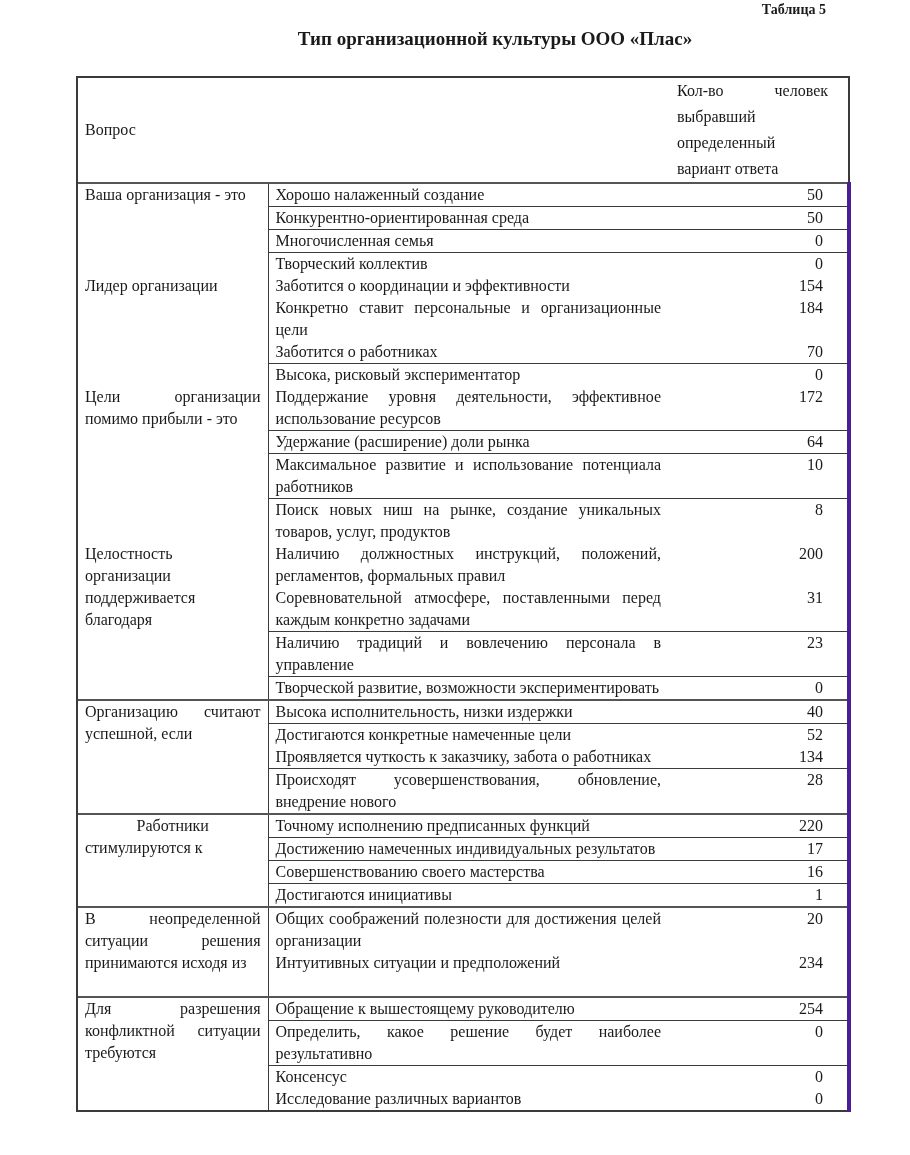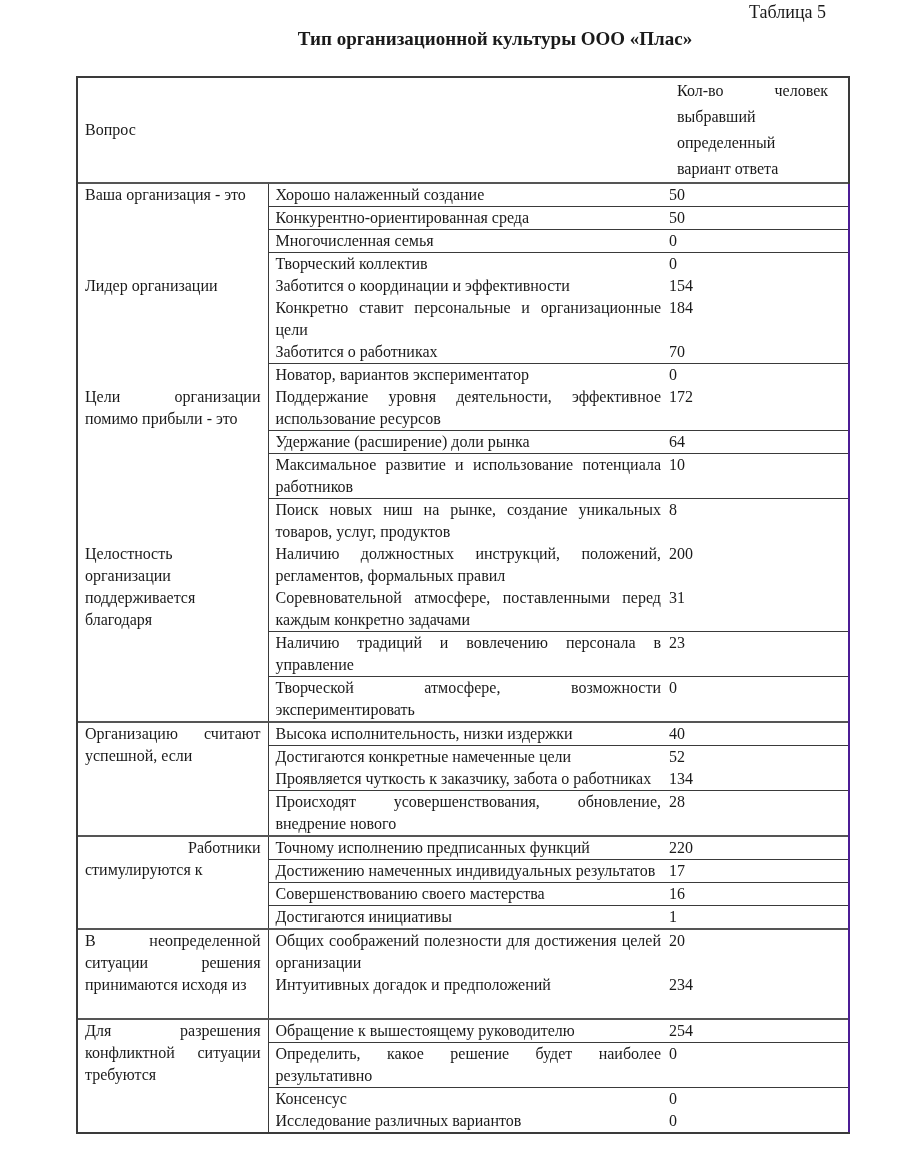--- a/index.html
+++ b/index.html
@@ -3,21 +3,21 @@
 <meta charset="utf-8">
 <style>
   html, body { margin: 0; padding: 0; background: #ffffff; }
   body {
     width: 910px; height: 1155px; position: relative; overflow: hidden;
     font-family: "Liberation Serif", "DejaVu Serif", serif;
     color: #1a1a1a;
   }
   .table-label {
     position: absolute; right: 84px; top: 2px;
-    font-size: 18px; font-weight: normal;
+    font-size: 14px; font-weight: bold;
   }
   .table-title {
     position: absolute; left: 12px; width: 910px; top: 28px;
     text-align: center; font-size: 19px; font-weight: bold;
     padding-left: 56px; box-sizing: border-box;
   }
   table.main {
     position: absolute; left: 76px; top: 76px; width: 772px;
     border-collapse: collapse; table-layout: fixed;
     font-size: 16px; line-height: 22px;
@@ -33,22 +33,22 @@
     padding: 0 7px 0 7px !important;
     text-align: justify;
     text-align-last: left;
   }
   td.a-cell {
     padding-left: 7px !important;
     padding-right: 8px !important;
     text-align: justify;
   }
   td.n-cell {
-    text-align: left;
-    border-right: 2px solid #4c1d95;
+    text-align: right;
+    border-right: 4px solid #4c1d95;
     padding-right: 24px !important;
   }
   tr.blk-start td.a-cell, tr.blk-start td.n-cell { border-top: 1.5px solid #3a3a3a; }
   tr.sec-start td { border-top: 2px solid #555 !important; margin-left: 48px; }
   tr.last td { border-bottom: 2px solid #3a3a3a; }
   .head-q {
     height: 90px; vertical-align: middle !important;
     padding-left: 7px !important;
     border-left: 2px solid #3a3a3a; border-top: 2px solid #3a3a3a;
   }
@@ -105,21 +105,21 @@
       <td class="a-cell">Конкретно ставит персональные и организационные цели</td>
       <td class="n-cell">184</td>
     </tr>
     <tr>
       <td class="a-cell">Заботится о работниках</td>
       <td class="n-cell">70</td>
     </tr>
 
     <tr class="blk-start">
       <td class="q-cell" rowspan="4" style="border-top:none;"><span class="spacer" style="height:22px"></span><span>Цели организации помимо прибыли - это</span></td>
-      <td class="a-cell">Новатор, вариантов экспериментатор</td>
+      <td class="a-cell">Высока, рисковый экспериментатор</td>
       <td class="n-cell">0</td>
     </tr>
     <tr>
       <td class="a-cell">Поддержание уровня деятельности, эффективное использование ресурсов</td>
       <td class="n-cell">172</td>
     </tr>
     <tr class="blk-start">
       <td class="a-cell">Удержание (расширение) доли рынка</td>
       <td class="n-cell">64</td>
     </tr>
@@ -139,21 +139,21 @@
     </tr>
     <tr>
       <td class="a-cell">Соревновательной атмосфере, поставленными перед каждым конкретно задачами</td>
       <td class="n-cell">31</td>
     </tr>
     <tr class="blk-start">
       <td class="a-cell">Наличию традиций и вовлечению персонала в управление</td>
       <td class="n-cell">23</td>
     </tr>
     <tr class="blk-start">
-      <td class="a-cell">Творческой атмосфере, возможности экспериментировать</td>
+      <td class="a-cell">Творческой развитие, возможности экспериментировать</td>
       <td class="n-cell">0</td>
     </tr>
 
     <tr class="sec-start blk-start">
       <td class="q-cell" rowspan="4">Организацию считают успешной, если</td>
       <td class="a-cell">Высока исполнительность, низки издержки</td>
       <td class="n-cell">40</td>
     </tr>
     <tr class="blk-start">
       <td class="a-cell">Достигаются конкретные намеченные цели</td>
@@ -162,21 +162,21 @@
     <tr>
       <td class="a-cell">Проявляется чуткость к заказчику, забота о работниках</td>
       <td class="n-cell">134</td>
     </tr>
     <tr class="blk-start">
       <td class="a-cell">Происходят усовершенствования, обновление, внедрение нового</td>
       <td class="n-cell">28</td>
     </tr>
 
     <tr class="sec-start blk-start">
-      <td class="q-cell" rowspan="4" style="text-align:right;">Работники стимулируются к</td>
+      <td class="q-cell" rowspan="4" style="text-align:center;">Работники стимулируются к</td>
       <td class="a-cell">Точному исполнению предписанных функций</td>
       <td class="n-cell">220</td>
     </tr>
     <tr class="blk-start">
       <td class="a-cell">Достижению намеченных индивидуальных результатов</td>
       <td class="n-cell">17</td>
     </tr>
     <tr class="blk-start">
       <td class="a-cell">Совершенствованию своего мастерства</td>
       <td class="n-cell">16</td>
@@ -185,21 +185,21 @@
       <td class="a-cell">Достигаются инициативы</td>
       <td class="n-cell">1</td>
     </tr>
 
     <tr class="sec-start blk-start">
       <td class="q-cell" rowspan="2">В неопределенной ситуации решения принимаются исходя из</td>
       <td class="a-cell">Общих соображений полезности для достижения целей организации</td>
       <td class="n-cell">20</td>
     </tr>
     <tr>
-      <td class="a-cell" style="height:44px;">Интуитивных догадок и предположений</td>
+      <td class="a-cell" style="height:44px;">Интуитивных ситуации и предположений</td>
       <td class="n-cell">234</td>
     </tr>
 
     <tr class="sec-start blk-start">
       <td class="q-cell" rowspan="4">Для разрешения конфликтной ситуации требуются</td>
       <td class="a-cell">Обращение к вышестоящему руководителю</td>
       <td class="n-cell">254</td>
     </tr>
     <tr class="blk-start">
       <td class="a-cell">Определить, какое решение будет наиболее результативно</td>

